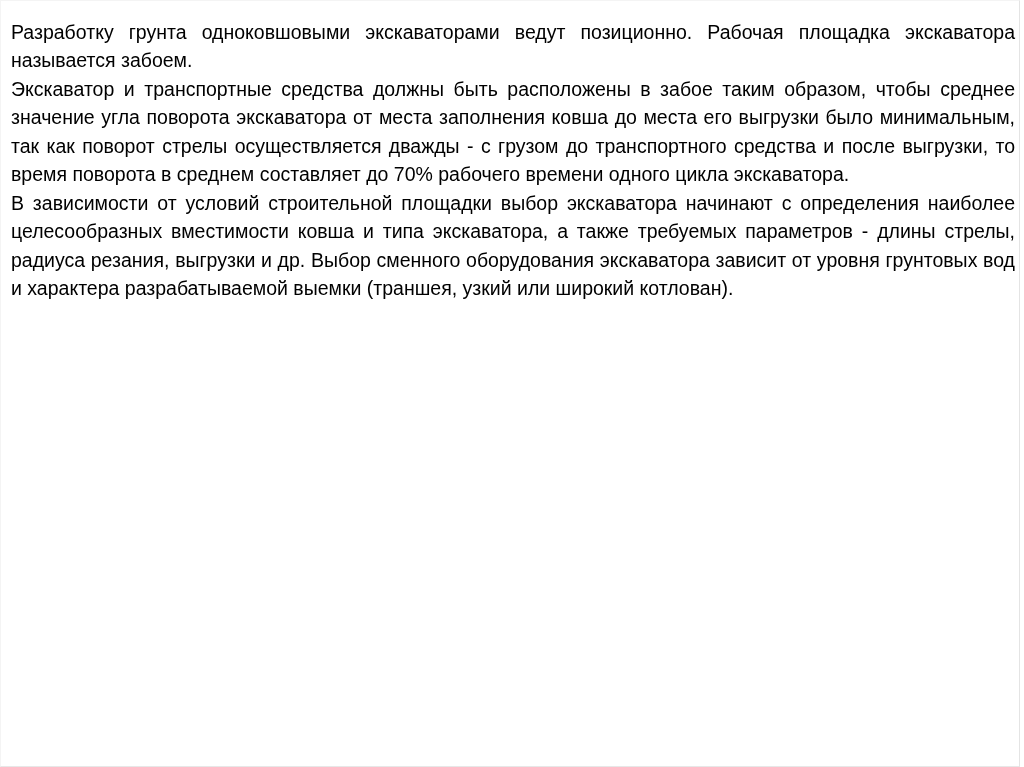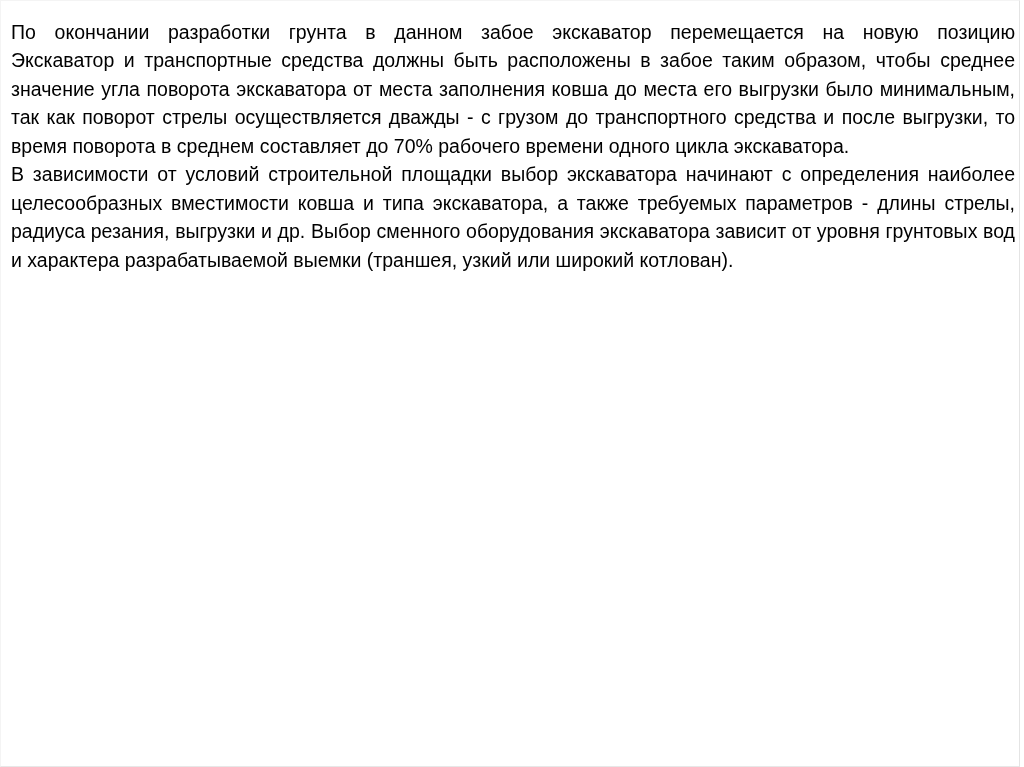--- a/index.html
+++ b/index.html
@@ -41,17 +41,17 @@
   .lead-term {
     font-weight: bold;
     font-style: italic;
   }
 </style>
 </head>
 <body>
 
 <div class="slide">
   <div class="text-block">
-    <p class="para force-justify">По окончании разработки грунта в данном забое экскаватор перемещается на новую позицию</p>
+    <p class="para">Разработку грунта одноковшовыми экскаваторами ведут позиционно. Рабочая площадка экскаватора называется забоем.</p>
     <p class="para">Экскаватор и транспортные средства должны быть расположены в забое таким образом, чтобы среднее значение угла поворота экскаватора от места заполнения ковша до места его выгрузки было минимальным, так как поворот стрелы осуществляется дважды - с грузом до транспортного средства и после выгрузки, то время поворота в среднем составляет до 70% рабочего времени одного цикла экскаватора.</p>
     <p class="para">В зависимости от условий строительной площадки выбор экскаватора начинают с определения наиболее целесообразных вместимости ковша и типа экскаватора, а также требуемых параметров - длины стрелы, радиуса резания, выгрузки и др. Выбор сменного оборудования экскаватора зависит от уровня грунтовых вод и характера разрабатываемой выемки (траншея, узкий или широкий котлован).</p>
   </div>
 </div>
 
 </body></html>

